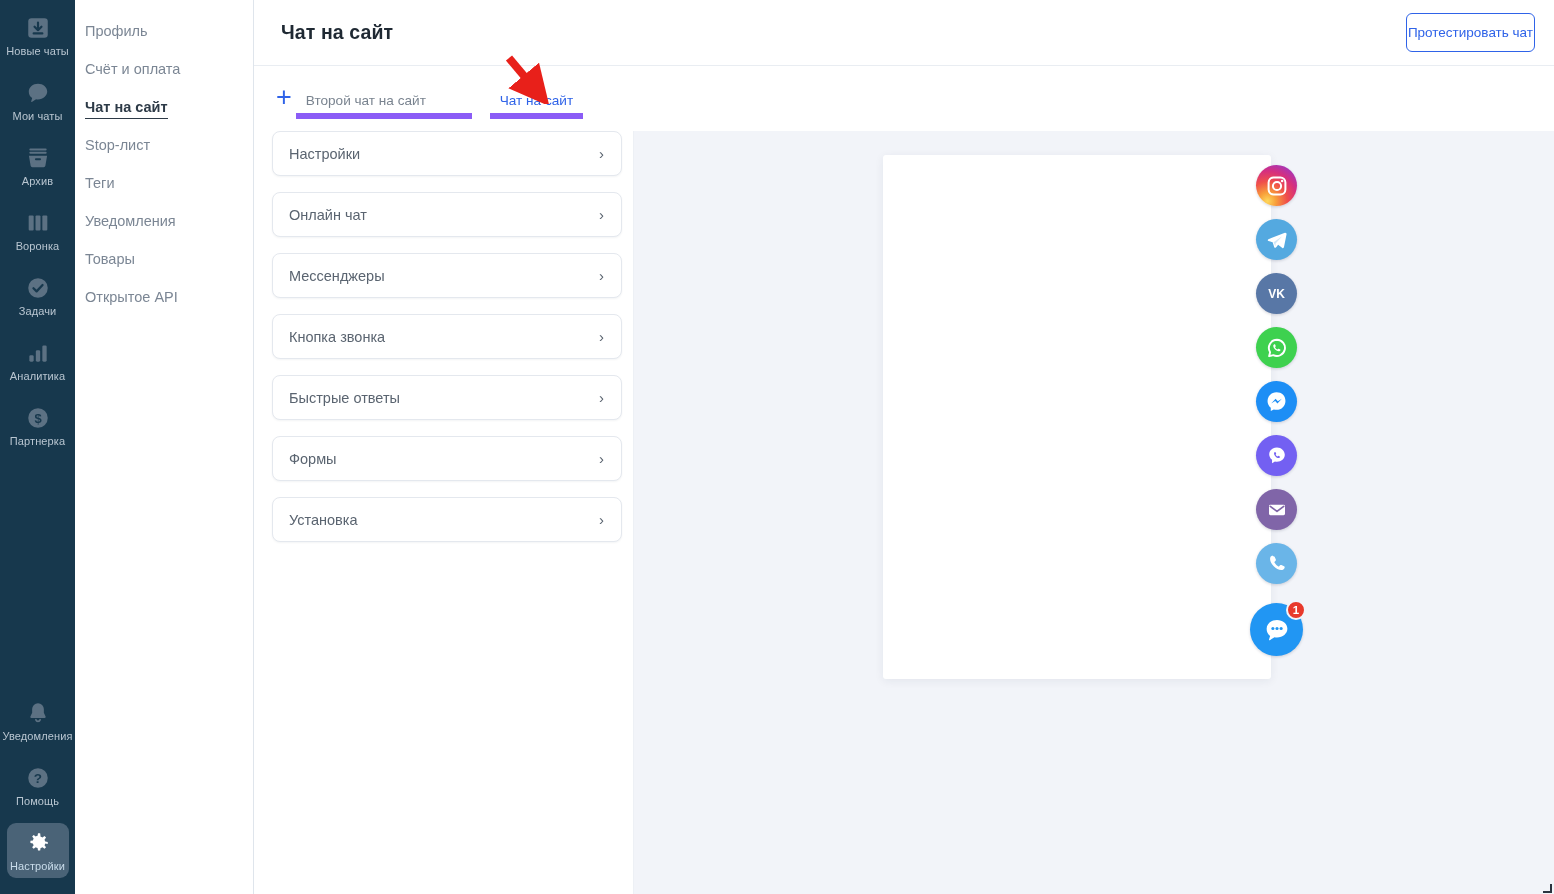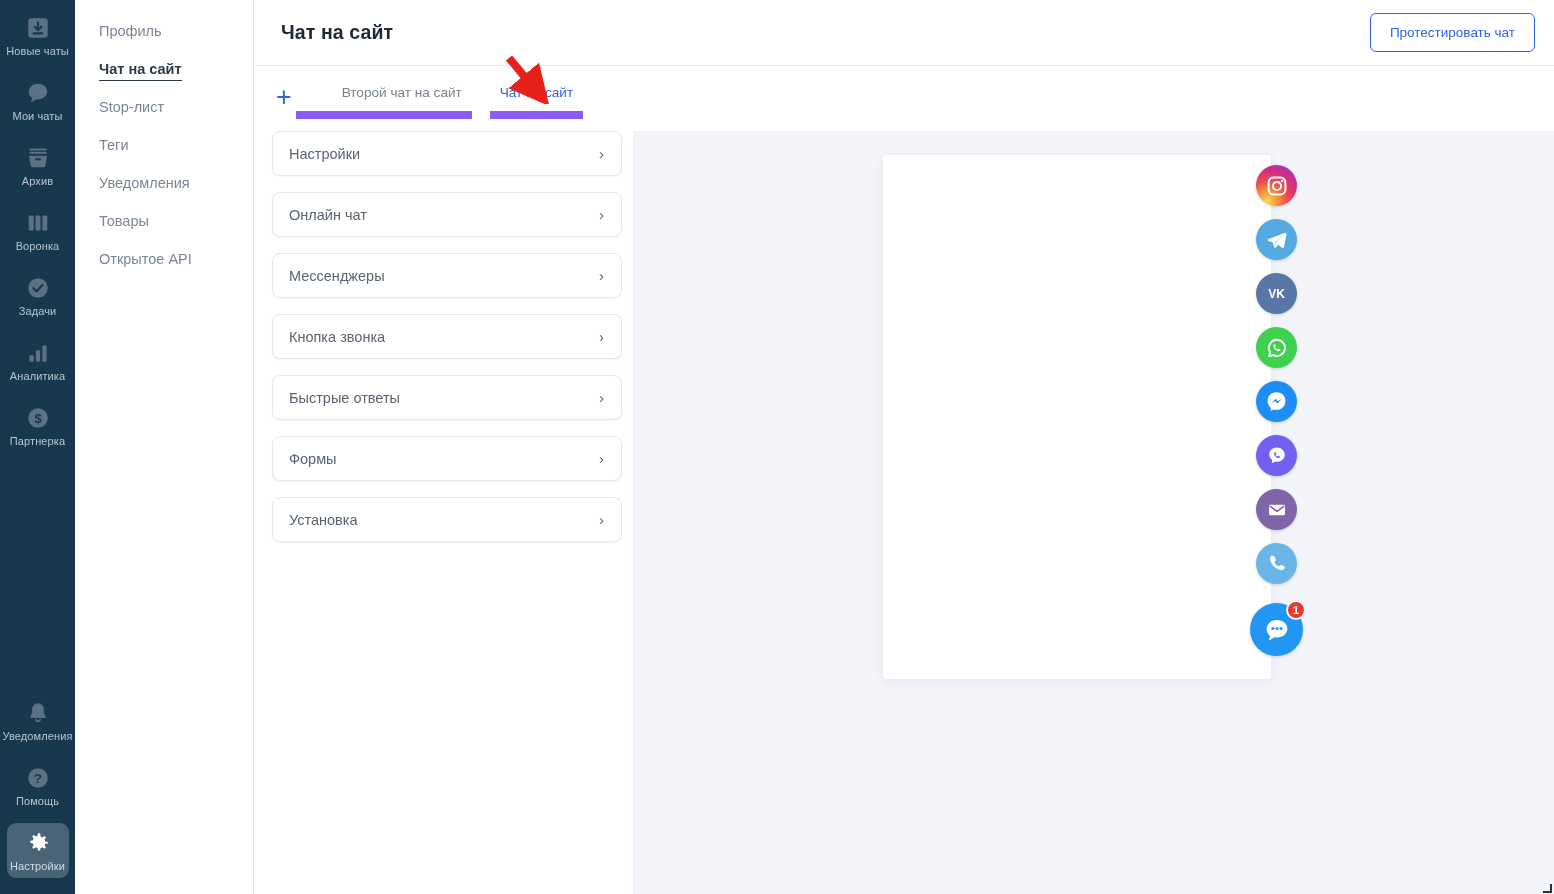--- a/index.html
+++ b/index.html
@@ -42,21 +42,21 @@
   
   .sidenav {
     width: 179px; flex: 0 0 179px;
     height: 894px; background: #ffffff;
     border-right: 1px solid #dfe5ec;
     padding-top: 12px;
   }
   .sidenav-item {
     font-size: 14.5px; line-height: 18px;
     color: #7b8694;
-    padding: 10px 0 10px 24px;
+    padding: 10px 0 10px 10px;
     cursor: pointer; white-space: nowrap;
   }
   .sidenav-item.active {
     color: #2d3a47; font-weight: 600;
   }
   .sidenav-item.active .sidenav-text {
     border-bottom: 1.5px solid #2d3a47; padding-bottom: 3px;
   }
 
   
@@ -64,43 +64,43 @@
   .topbar {
     height: 66px; flex: 0 0 66px;
     display: flex; align-items: center; justify-content: space-between;
     padding: 0 19px 0 27px;
     border-bottom: 1px solid #e9edf2;
   }
   .page-title { font-size: 19.5px; font-weight: 700; color: #1f2933; letter-spacing: .1px; }
   .btn-outline {
     border: 1px solid #2f63e8; color: #2f63e8; background: #fff;
     border-radius: 6px; font-size: 13.5px;
-    padding: 11px 19px; cursor: pointer;
+    padding: 11px 1px; cursor: pointer;
     font-family: inherit;
   }
 
   
   .tabs-row {
     height: 53px; flex: 0 0 53px;
     display: flex; align-items: flex-end;
     padding-left: 18px;
     position: relative;
   }
   .add-tab {
     color: #2f63e8; font-size: 27px; line-height: 27px;
     font-weight: 400; padding: 0 4px 8px 4px; cursor: pointer;
     user-select: none;
   }
   .tab {
     font-size: 13.6px; color: #79838f;
-    padding: 0 10px 11px 10px;
+    padding: 0 10px 5px 10px;
     margin-right: 18px;
-    border-bottom: 8px solid #8b5cf6;
+    border-bottom: 6px solid #8b5cf6;
     cursor: pointer; white-space: nowrap;
-    min-width: 60px; text-align: right;
+    min-width: 60px; text-align: left;
   }
   .tab.active { color: #2f63e8; }
   .tab.new { width: 176px; }
 
   
   .content { flex: 1; display: flex; padding: 12px 0 0 18px; min-height: 0; }
   .acc-col { width: 361px; flex: 0 0 361px; padding-right: 11px; }
   .acc-card {
     background: #fff; border: 1px solid #e4e8ee;
     border-radius: 8px; height: 45px;
@@ -286,20 +286,21 @@
               <path d="M12 8.3a3.7 3.7 0 100 7.4 3.7 3.7 0 000-7.4zm9 4.7v-2l-2.3-.4a7 7 0 00-.7-1.7l1.4-1.9-1.4-1.4-1.9 1.4a7 7 0 00-1.7-.7L14 3h-2l-.4 2.3a7 7 0 00-1.7.7L8 4.6 6.6 6l1.4 1.9a7 7 0 00-.7 1.7L5 10v2l2.3.4c.2.6.4 1.2.7 1.7L6.6 16 8 17.4l1.9-1.4c.5.3 1.1.5 1.7.7l.4 2.3h2l.4-2.3c.6-.2 1.2-.4 1.7-.7l1.9 1.4 1.4-1.4-1.4-1.9c.3-.5.5-1.1.7-1.7L21 13z" fill="#ffffff"></path>
             </svg>
         </span>
         <span class="rail-label">Настройки</span>
       </div>
     </div>
   </nav>
 
   <aside class="sidenav">
     <div class="sidenav-item"><span class="sidenav-text">Профиль</span></div>
+    <div class="sidenav-item"><span class="sidenav-text">Счёт и оплата</span></div>
     <div class="sidenav-item active"><span class="sidenav-text">Чат на сайт</span></div>
     <div class="sidenav-item"><span class="sidenav-text">Stop-лист</span></div>
     <div class="sidenav-item"><span class="sidenav-text">Теги</span></div>
     <div class="sidenav-item"><span class="sidenav-text">Уведомления</span></div>
     <div class="sidenav-item"><span class="sidenav-text">Товары</span></div>
     <div class="sidenav-item"><span class="sidenav-text">Открытое API</span></div>
   </aside>
 
   <section class="main">
 

